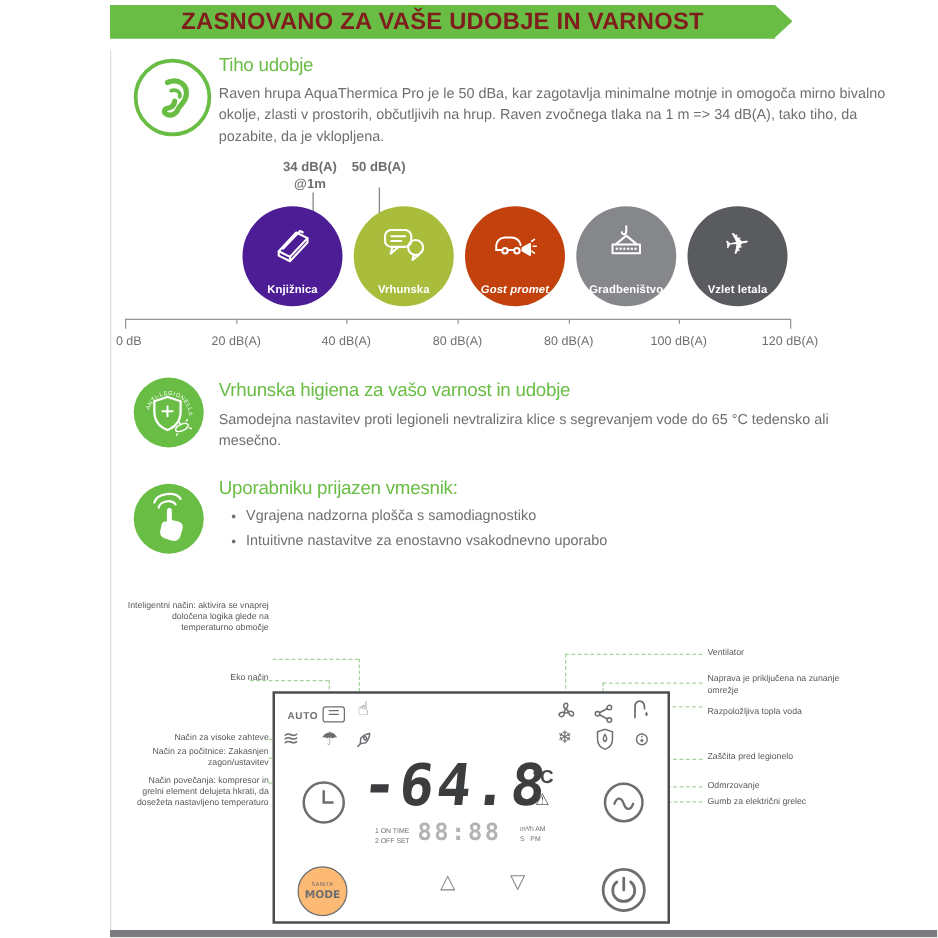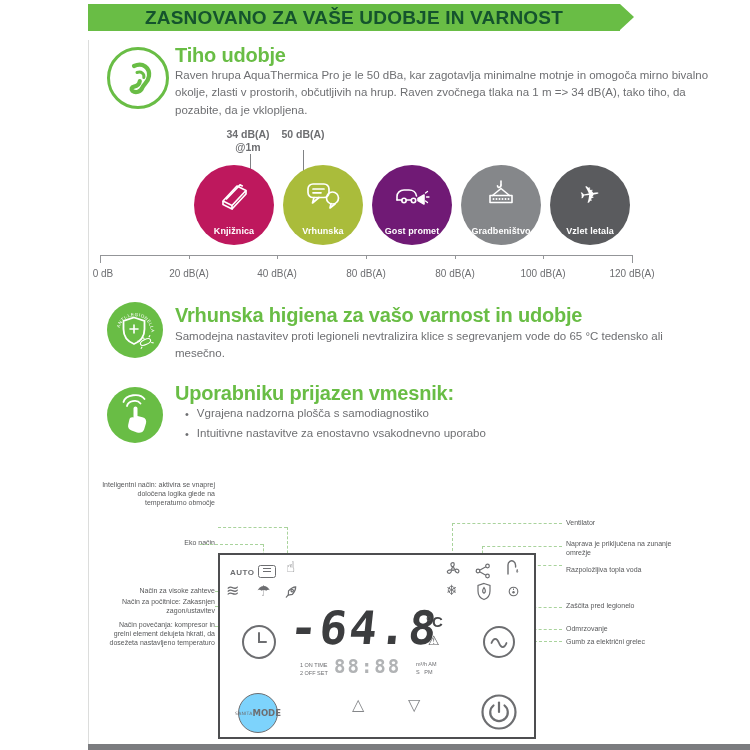--- a/index.html
+++ b/index.html
@@ -4,25 +4,25 @@
 <style>
   html,body{margin:0;padding:0;background:#ffffff;}
   #stage{position:relative;width:750px;height:750px;background:#fff;overflow:hidden;
          font-family:"Liberation Sans",sans-serif;color:#6d6e71;}
   .abs{position:absolute;}
   
   .banner{left:88px;top:4px;width:532px;height:27px;background:#69bd45;display:flex;
           align-items:center;justify-content:center;}
   .banner:after{content:"";position:absolute;right:-14px;top:0;border-top:13.5px solid transparent;
           border-bottom:13.5px solid transparent;border-left:14px solid #69bd45;}
-  .banner span{color:#14532d;font-weight:bold;font-size:19px;letter-spacing:.2px;}
+  .banner span{color:#7f1d1d;font-weight:bold;font-size:19px;letter-spacing:.2px;}
   .vrule{left:88px;top:40px;width:1px;height:704px;background:#dcdddc;}
   .botbar{left:88px;top:744px;width:662px;height:6px;background:#7b7c7f;}
   
-  .h-green{color:#69bd45;font-weight:bold;font-size:20px;letter-spacing:-.2px;}
+  .h-green{color:#69bd45;font-weight:normal;font-size:15px;letter-spacing:-.2px;}
   .body-txt{font-size:11.5px;line-height:1.5;color:#6e6f72;}
   .sec-icon{border-radius:50%;display:flex;align-items:center;justify-content:center;}
   
   .lvl{top:165px;width:80px;height:80px;border-radius:50%;position:absolute;}
   .lvl .lbl{position:absolute;bottom:9px;width:100%;text-align:center;color:#fff;
             font-size:9px;font-weight:bold;letter-spacing:.1px;}
   .lvl svg{position:absolute;left:50%;top:14px;transform:translateX(-50%);}
   .co-txt{font-size:10.5px;font-weight:bold;color:#6d6e71;text-align:center;line-height:1.25;}
   .co-line{width:1px;background:#808285;}
   .axis-line{left:100px;top:255px;width:532px;height:1px;background:#939598;}
@@ -35,22 +35,22 @@
   .pi{position:absolute;color:#6d6e71;font-family:"DejaVu Sans",sans-serif;}
   .auto-lbl{font-size:8px;font-weight:bold;letter-spacing:.5px;font-family:"Liberation Sans",sans-serif;}
   .disp-ico{width:16px;height:11px;border:1.3px solid #6d6e71;border-radius:2.5px;}
   .disp-ico i{display:block;width:8px;height:0;border-top:1.5px solid #6d6e71;margin:2px auto 0;}
   .temp{font-family:"DejaVu Sans Mono",monospace;font-weight:bold;font-size:46px;color:#3c3d3f;
         transform:skewX(-6deg);letter-spacing:2px;}
   .unit{font-size:15px;font-weight:bold;color:#48494b;font-family:"Liberation Sans",sans-serif;}
   .warn{font-size:13px;color:#58595b;}
   .tiny6{font-size:5.5px;line-height:1.5;color:#6d6e71;font-family:"Liberation Sans",sans-serif;white-space:pre;}
   .time88{font-family:"DejaVu Sans Mono",monospace;font-weight:bold;font-size:19px;color:#b1b3b5;letter-spacing:2px;}
-  .round-btn{border:1.6px solid #6d6e71;border-radius:50%;display:flex;flex-direction:row;
-             align-items:center;justify-content:center;background:#7dd3fc;}
+  .round-btn{border:1.6px solid #6d6e71;border-radius:50%;display:flex;flex-direction:column;
+             align-items:center;justify-content:center;background:#fdba74;}
   .mode-top{font-size:4.5px;color:#6d6e71;letter-spacing:.2px;}
   .mode-txt{font-size:8.5px;font-weight:bold;color:#6d6e71;}
   .arr{font-size:16px;color:#85878a;font-family:"DejaVu Sans",sans-serif;}
   
   .cl{font-size:7px;line-height:1.28;color:#57585a;}
   .cl.right-al{text-align:right;}
   .dash-h{border-top:1px dashed #a9d39c;height:0;}
   .dash-v{border-left:1px dashed #a9d39c;width:0;}
 </style>
 </head>
@@ -74,21 +74,21 @@
   <div class="abs body-txt" style="left:175px;top:67px;width:545px;">Raven hrupa AquaThermica Pro je le 50 dBa, kar zagotavlja minimalne motnje in omogoča mirno bivalno okolje, zlasti v prostorih, občutljivih na hrup. Raven zvočnega tlaka na 1 m =&gt; 34 dB(A), tako tiho, da pozabite, da je vklopljena.</div>
 
   <div class="abs co-txt" style="left:218px;top:128px;width:60px;">
     <div>34 dB(A)</div>
     <div>@1m</div>
   </div>
   <div class="abs co-line" style="left:250px;top:154px;height:46px;"></div>
   <div class="abs co-txt" style="left:273px;top:128px;width:60px;">50 dB(A)</div>
   <div class="abs co-line" style="left:303px;top:150px;height:45px;"></div>
 
-  <div class="lvl" style="left: 194px; background-color: #be185d;">
+  <div class="lvl" style="left: 194px; background-color: #4c1d95;">
     <svg width="38" height="34" viewBox="0 0 38 34">
       <g fill="none" stroke="#fff" stroke-width="1.7" stroke-linejoin="round">
         <path d="M8 22 L22 7 L31 11.5 L17 26.5 Z"></path>
         <path d="M8 22 V25.5 L17 30 V26.5"></path>
         <path d="M17 30 L31 15 V11.5"></path>
         <path d="M11 20.5 L25 5.8 L27.8 7.2"></path>
       </g>
     </svg>
     <div class="lbl">Knjižnica</div>
   </div>
@@ -97,21 +97,21 @@
       <g fill="none" stroke="#fff" stroke-width="1.7" stroke-linejoin="round" stroke-linecap="round">
         <rect x="4" y="5" width="21" height="13.5" rx="5"></rect>
         <path d="M10 18.5 L8.5 24 L15 18.5"></path>
         <path d="M9 10 H20 M9 13.8 H17"></path>
         <circle cx="28.5" cy="19" r="6"></circle>
         <path d="M27 24.6 L26 29 L31 25"></path>
       </g>
     </svg>
     <div class="lbl">Vrhunska</div>
   </div>
-  <div class="lvl" style="left: 372px; background-color: #701a75;">
+  <div class="lvl" style="left: 372px; background-color: #c2410c; font-style: italic;">
     <svg width="38" height="34" viewBox="0 0 38 34">
       <g fill="none" stroke="#fff" stroke-width="1.6" stroke-linecap="round" stroke-linejoin="round">
         <path d="M4 21 V17.5 C4 14 7 11 11 11 H16 C20 11 23 13.5 23.5 17"></path>
         <path d="M4 21 H9 M13 21 H18"></path>
         <circle cx="11" cy="21.5" r="2.2"></circle>
         <circle cx="20.5" cy="21.5" r="2.2"></circle>
         <path d="M25 19.5 L31 16 V25 L25 21.5 Z" fill="#fff"></path>
         <path d="M32.5 14 L34.5 12.5 M33.5 18 H36 M32.5 22 L34.5 23.5" stroke-width="1.3"></path>
       </g>
     </svg>

